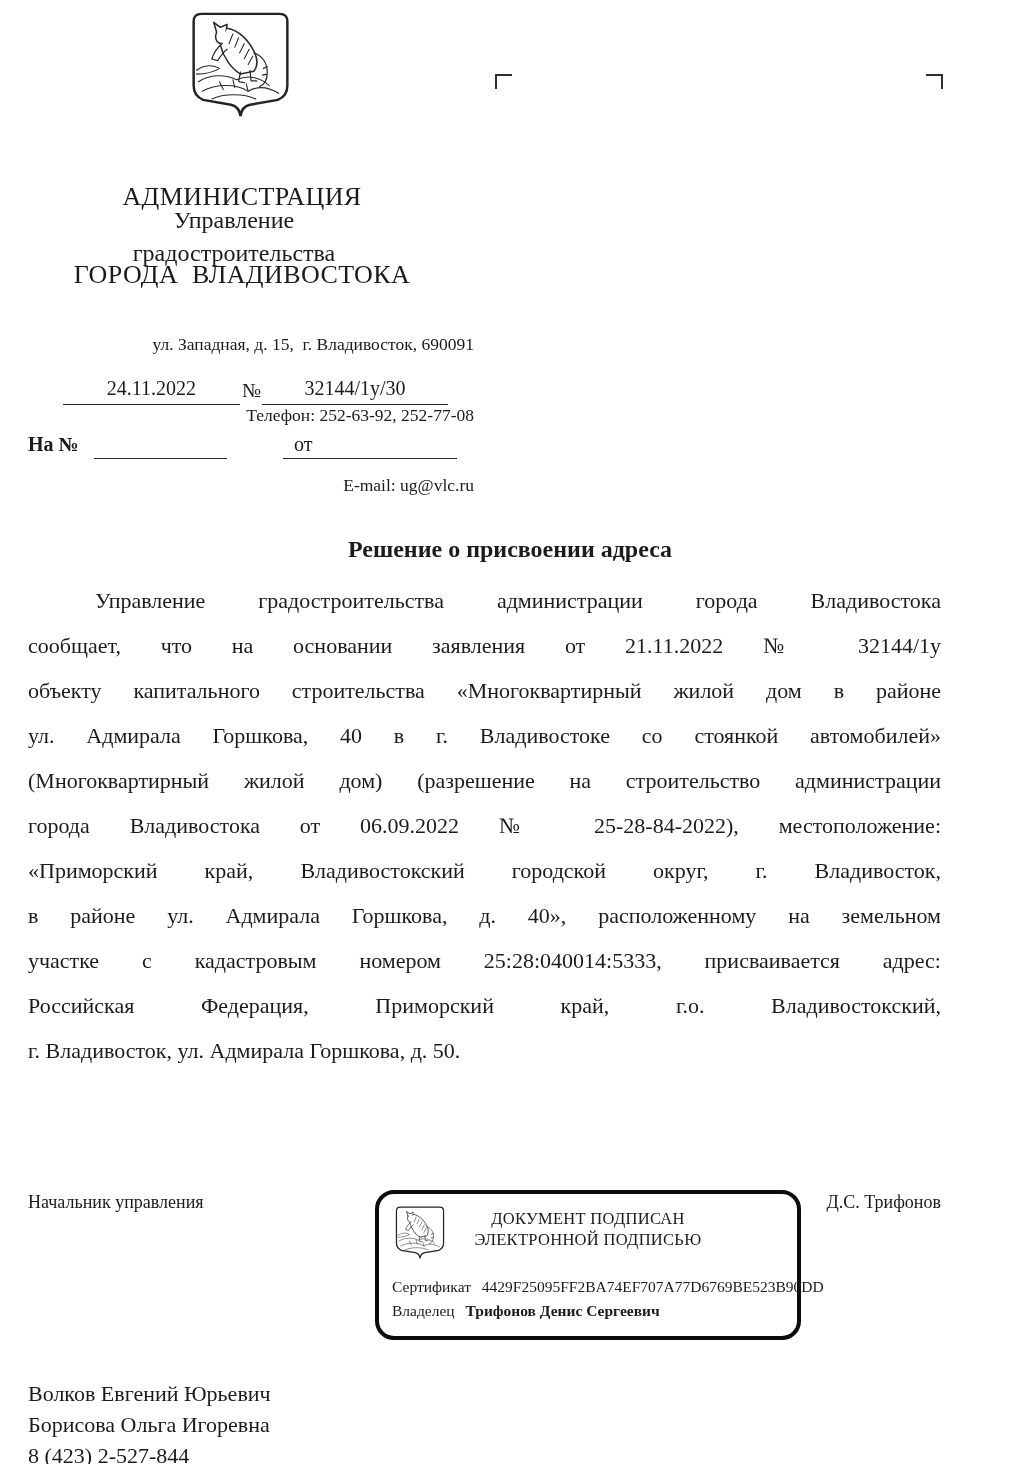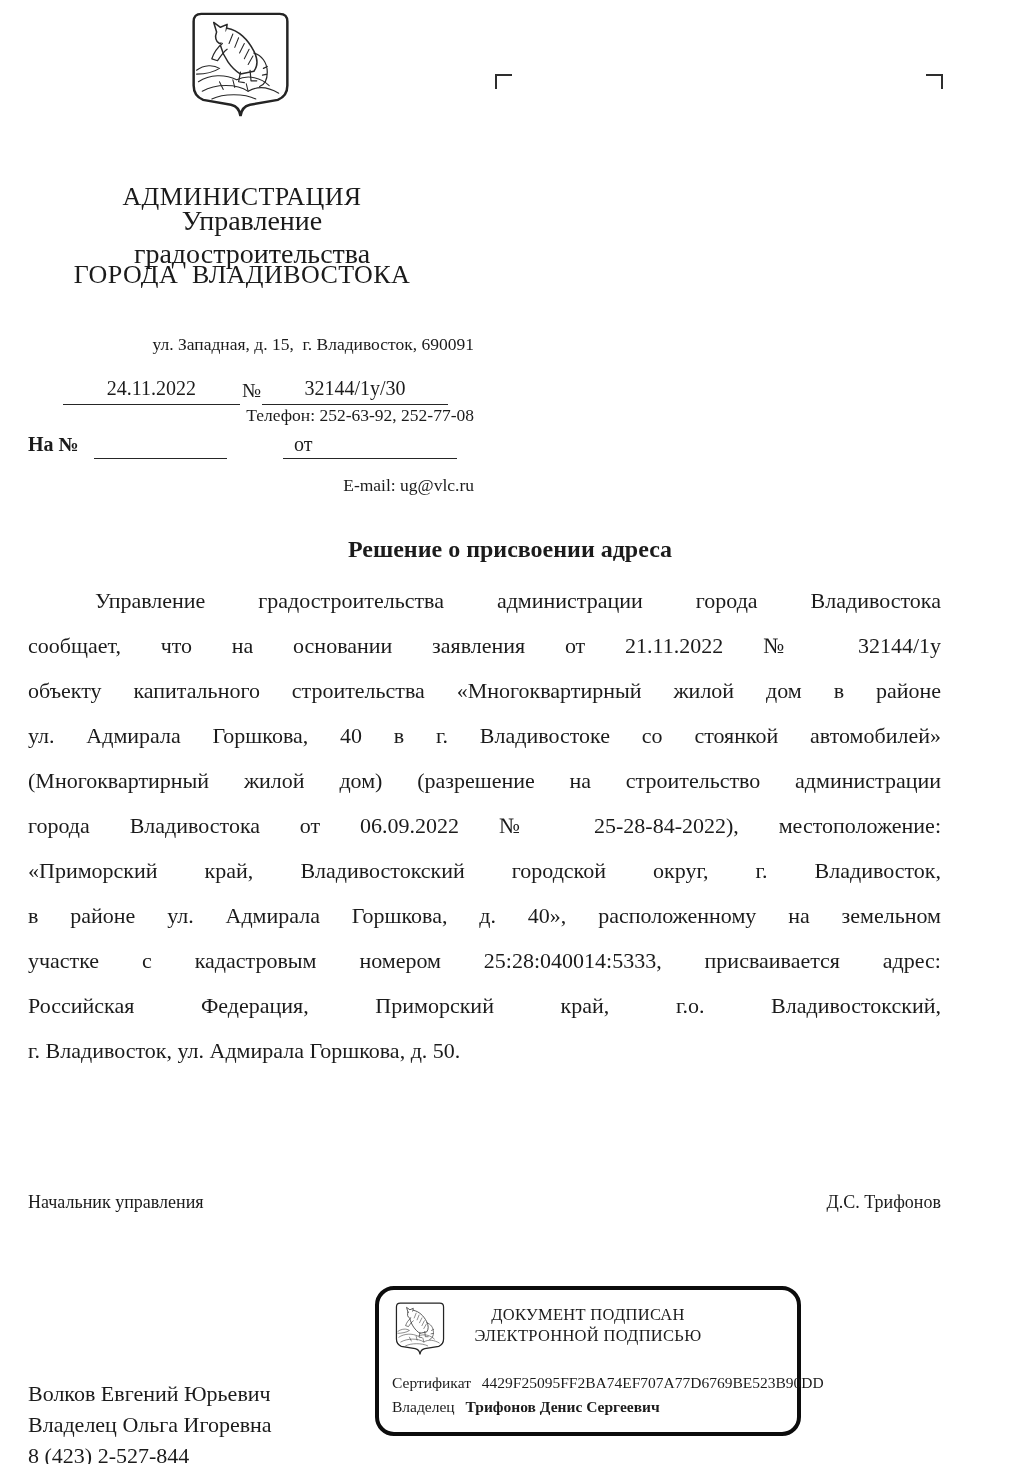--- a/index.html
+++ b/index.html
@@ -8,22 +8,22 @@
     font-family:"Liberation Serif","DejaVu Serif",serif; color:#1b1b1b;
     overflow:hidden;
   }
   .abs{position:absolute;}
   svg.gerb{display:block;}
 
   
   #emblem-main{left:190px; top:11px; width:101px; height:109px;}
   .org-block{left:10px; top:132px; width:464px; text-align:center;
              font-size:26px; line-height:26px; letter-spacing:.4px; white-space:pre;}
-  .dept-block{left:20px; top:204px; width:464px; text-align:center;
-              font-size:28px; line-height:33px;}
+  .dept-block{left:2px; top:204px; width:464px; text-align:center;
+              font-size:24px; line-height:33px;}
   .addr-block{left:10px; top:286px; width:464px; text-align:right;
               font-size:17.5px; line-height:23.5px; white-space:pre;}
 
   
   .corner{width:15px; height:13px;}
   #corner-left{left:495px; top:74px; border-top:2.5px solid #2e2e2e; border-left:2.5px solid #2e2e2e;}
   #corner-right{left:926px; top:74px; border-top:2.5px solid #2e2e2e; border-right:2.5px solid #2e2e2e;}
 
   
   .refrow{font-size:20px;}
@@ -42,21 +42,21 @@
   #body-text{left:28px; top:578px; width:913px; font-size:22px; line-height:45px;}
   .bline{text-align:justify; text-align-last:justify; height:45px;}
   .bline.first{text-indent:67px;}
   .bline.last{text-align-last:left;}
 
   
   #sign-row{left:28px; top:1192px; width:913px; display:flex;
             justify-content:space-between; font-size:18px;gap:24px;}
 
   
-  #stamp{left:375px; top:1286px; width:426px; height:150px;
+  #stamp{left:375px; top:1190px; width:426px; height:150px;
          border:4px solid #0c0c0c; border-radius:19px; box-sizing:border-box; background:#fff;}
   #stamp-emblem{left:16px; top:10px; width:50px; height:58px;}
   #stamp-head{left:0; right:0; top:14px; text-align:center;
               font-size:16.5px; line-height:21px; letter-spacing:.3px;}
   #stamp-lines{left:13px; top:72px; font-size:15.5px; line-height:24px; white-space:nowrap;margin-top:9px;}
   #stamp-lines .b{font-weight:bold;}
   #stamp-lines .gap{display:inline-block; width:7px;}
 
   
   #footer-contacts{left:28px; top:1378px; font-size:22px; line-height:31px;}
@@ -161,17 +161,17 @@
       </div>
       <div>
         <span>Владелец</span><span class="gap"></span>
         <span class="b">Трифонов Денис Сергеевич</span>
       </div>
     </div>
   </div>
 
   <div id="footer-contacts" class="abs">
     <div>Волков Евгений Юрьевич</div>
-    <div>Владелец Ольга Игоревна</div>
+    <div>Борисова Ольга Игоревна</div>
     <div>8 (423) 2-527-844</div>
   </div>
 
 </div>
 
 </body></html>

